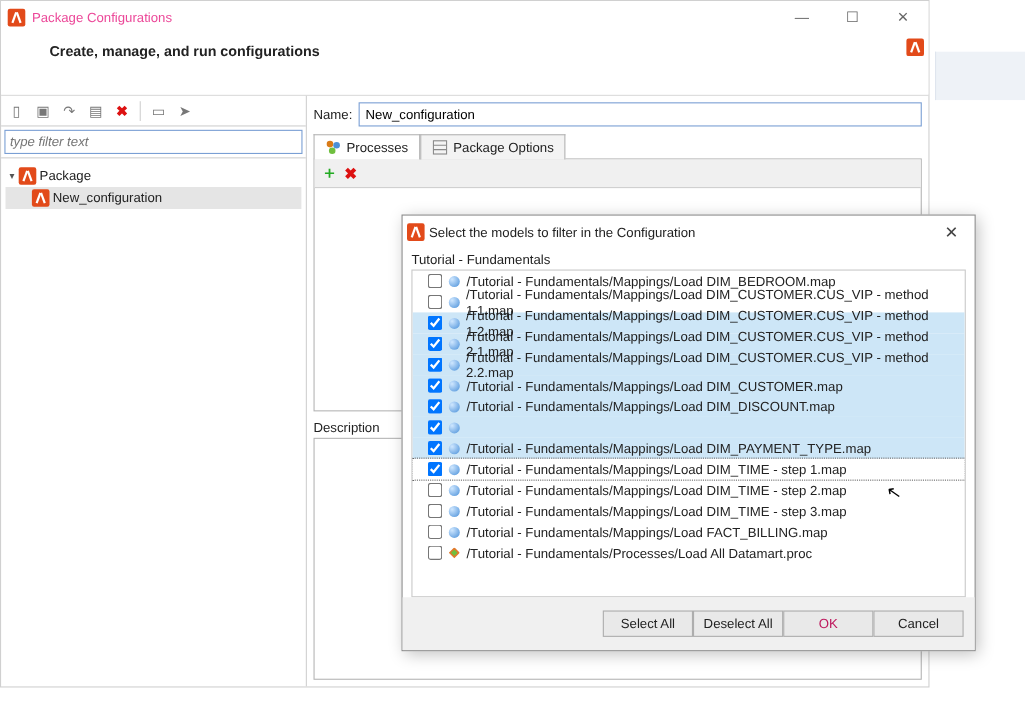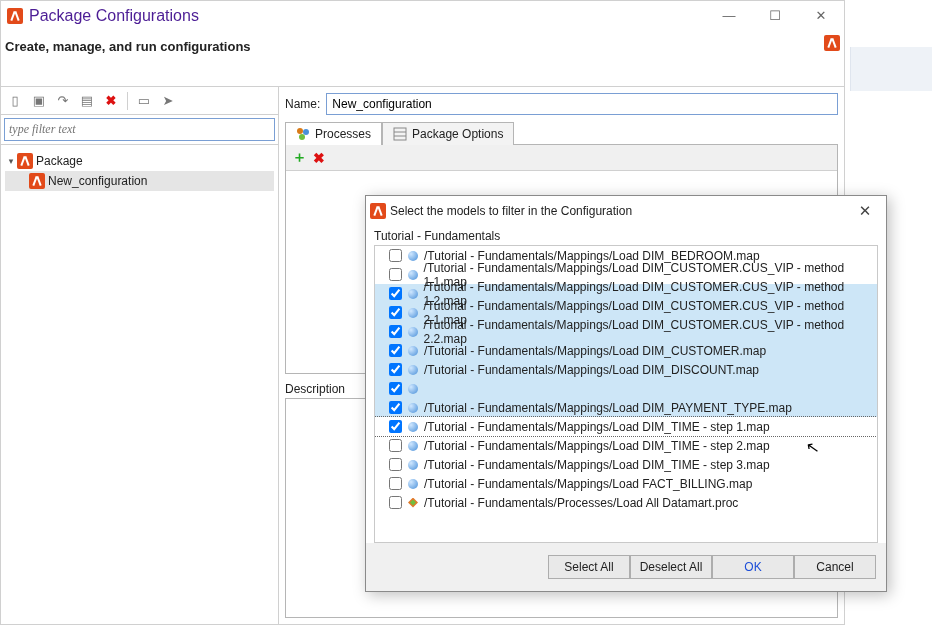--- a/index.html
+++ b/index.html
@@ -4,44 +4,44 @@
 <style>
   * { box-sizing: border-box; }
   body { margin:0; font-family:"Segoe UI",Tahoma,Arial,sans-serif; font-size:12px; color:#222;
          background:#fff; width:932px; height:640px; overflow:hidden; position:relative; }
 
   
   .win { width:845px; border:1px solid #d0d0d0; background:#fff; }
   .win-titlebar { display:flex; align-items:center; height:30px;
                   background:#fff; }
   .win-titlebar .titleicon { margin:0 6px; }
-  .win-title { color:#4c1d95; flex:1; font-size:16px; }
+  .win-title { color:#ec4899; flex:1; font-size:12px; }
   .win-btns { display:flex; }
   .win-btns div { width:46px; height:30px; text-align:center; line-height:30px;
                    color:#666; font-size:13px; font-family:Arial; }
 
   .hdr { padding:8px 4px 32px 4px; background:#fff; position:relative; }
-  .hdr-strong { font-weight:bold; font-size:13px; }
+  .hdr-strong { font-weight:bold; font-size:13px;margin-left:40px; }
   .hdr-badge { position:absolute; right:4px; top:4px; width:16px; height:16px;
                background:#e24a1a; border-radius:2px; }
   .hdr-badge::before,.hdr-badge::after{content:"";position:absolute;background:#fff;}
   .hdr-badge::before{width:2px;height:10px;left:5px;top:3px;transform:rotate(20deg);}
   .hdr-badge::after{width:2px;height:10px;left:9px;top:3px;transform:rotate(-20deg);}
 
   .body { display:flex; border-top:1px solid #d0d0d0; }
   .sidebar { width:278px; border-right:1px solid #d0d0d0; }
   .tbar { height:28px; border-bottom:1px solid #d0d0d0; display:flex; align-items:center;
           padding:0 4px; gap:4px; }
   .tbtn { width:20px; height:20px; display:flex; align-items:center; justify-content:center;
           color:#777; font-size:13px; }
   .tbtn.red{ color:#d11; font-weight:bold; }
   .tbar .sep { width:1px; height:18px; background:#d0d0d0; margin:0 2px;}
   .filter-row { padding:3px; border-bottom:1px solid #d0d0d0; }
   .filter-row input { width:100%; border:1px solid #7a9fd4; padding:3px 4px;
-                      font-family:Liberation Serif, serif; font-size:12px; color:#737373; font-style:italic; }
+                      font-family:Liberation Sans, sans-serif; font-size:12px; color:#737373; font-style:italic; }
   .tree { padding:6px 4px; }
   .tree-row { display:flex; align-items:center; height:20px; }
   .tree-row .caret{ width:12px; text-align:center; color:#555; font-size:9px;}
   .tree-row.sel { background:#e5e5e5; }
   .tree-row .lbl{ padding-left:3px; }
   .indent1{ padding-left:0;} .indent2{ padding-left:24px; }
 
   .main { flex:1; padding:6px; }
   .namerow{ display:flex; align-items:center; gap:6px; margin-bottom:6px;}
   .namerow input{ flex:1; border:1px solid #7a9fd4; padding:3px 5px; font-family:inherit; font-size:12px;}
@@ -75,21 +75,21 @@
   .blueball{ width:10px; height:10px; border-radius:50%;
              background:radial-gradient(circle at 30% 30%,#cfe7ff,#4a90d9); }
   .procicon{ width:10px; height:10px; background:#e07a2a;
              clip-path:polygon(50% 0,100% 50%,50% 100%,0 50%); position:relative;}
   .procicon::after{content:"";position:absolute;left:2px;top:2px;width:6px;height:6px;
              background:#6fbf3f;clip-path:polygon(50% 0,100% 50%,50% 100%,0 50%);}
   .btnbar{ display:flex; justify-content:flex-end; gap:0; padding:12px 10px;
            background:#f0f0f0; }
   .btn{ min-width:82px; height:24px; border:1px solid #adadad; background:#e9e9e9;
         text-align:center; line-height:22px; font-size:12px; }
-  .btn.dis{ color:#1d4ed8; }
+  .btn.dis{ color:#be185d; }
   .cursor{ position:absolute; left:806px; top:438px; font-size:16px; color:#000;
            transform:rotate(-10deg); pointer-events:none; }
 
   .appicon{ width:16px; height:16px; background:#e24a1a; border-radius:2px; position:relative; }
   .appicon::before,.appicon::after{content:"";position:absolute;background:#fff;}
   .appicon::before{width:2px;height:10px;left:5px;top:3px;transform:rotate(20deg);}
   .appicon::after{width:2px;height:10px;left:9px;top:3px;transform:rotate(-20deg);}
   .plus{ color:#2a2; font-weight:bold; font-size:15px;}
   .xred{ color:#d11; font-weight:bold; font-size:14px;}
 

